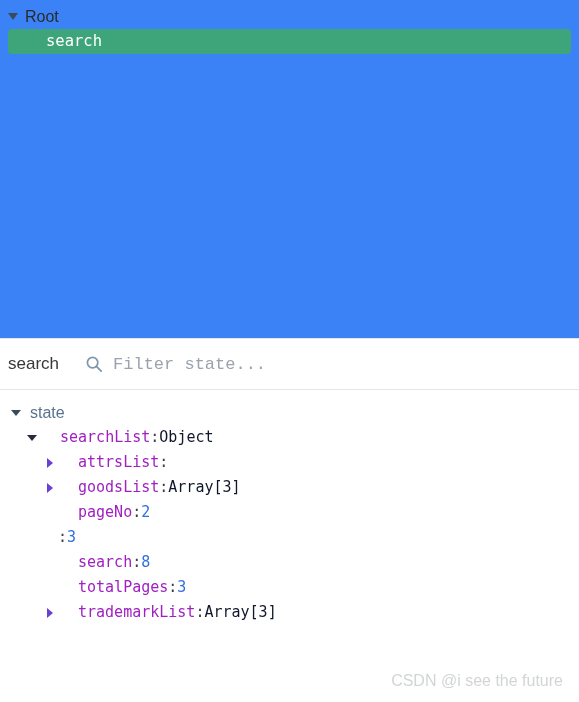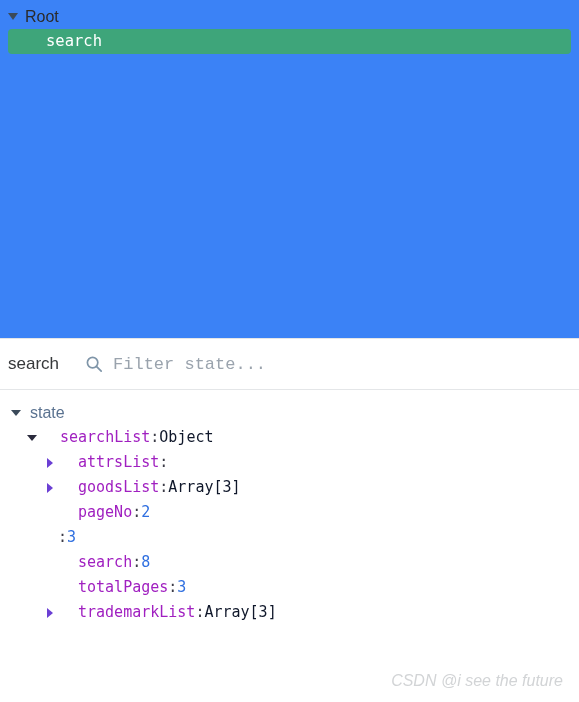--- a/index.html
+++ b/index.html
@@ -185,21 +185,20 @@
   
   #watermark {
     position: absolute;
     right: 16px;
     bottom: 12px;
     font-size: 16px;
     color: #d2d4d6;
     font-family: "Liberation Sans", sans-serif;
     user-select: none;
     white-space: nowrap;
-    font-style: italic;
   }
 </style>
 </head>
 <body>
 
 <div id="action-tree-panel">
 
 <div class="tree-row root-row">
       <span class="caret-down"></span>
       <span>Root</span>

